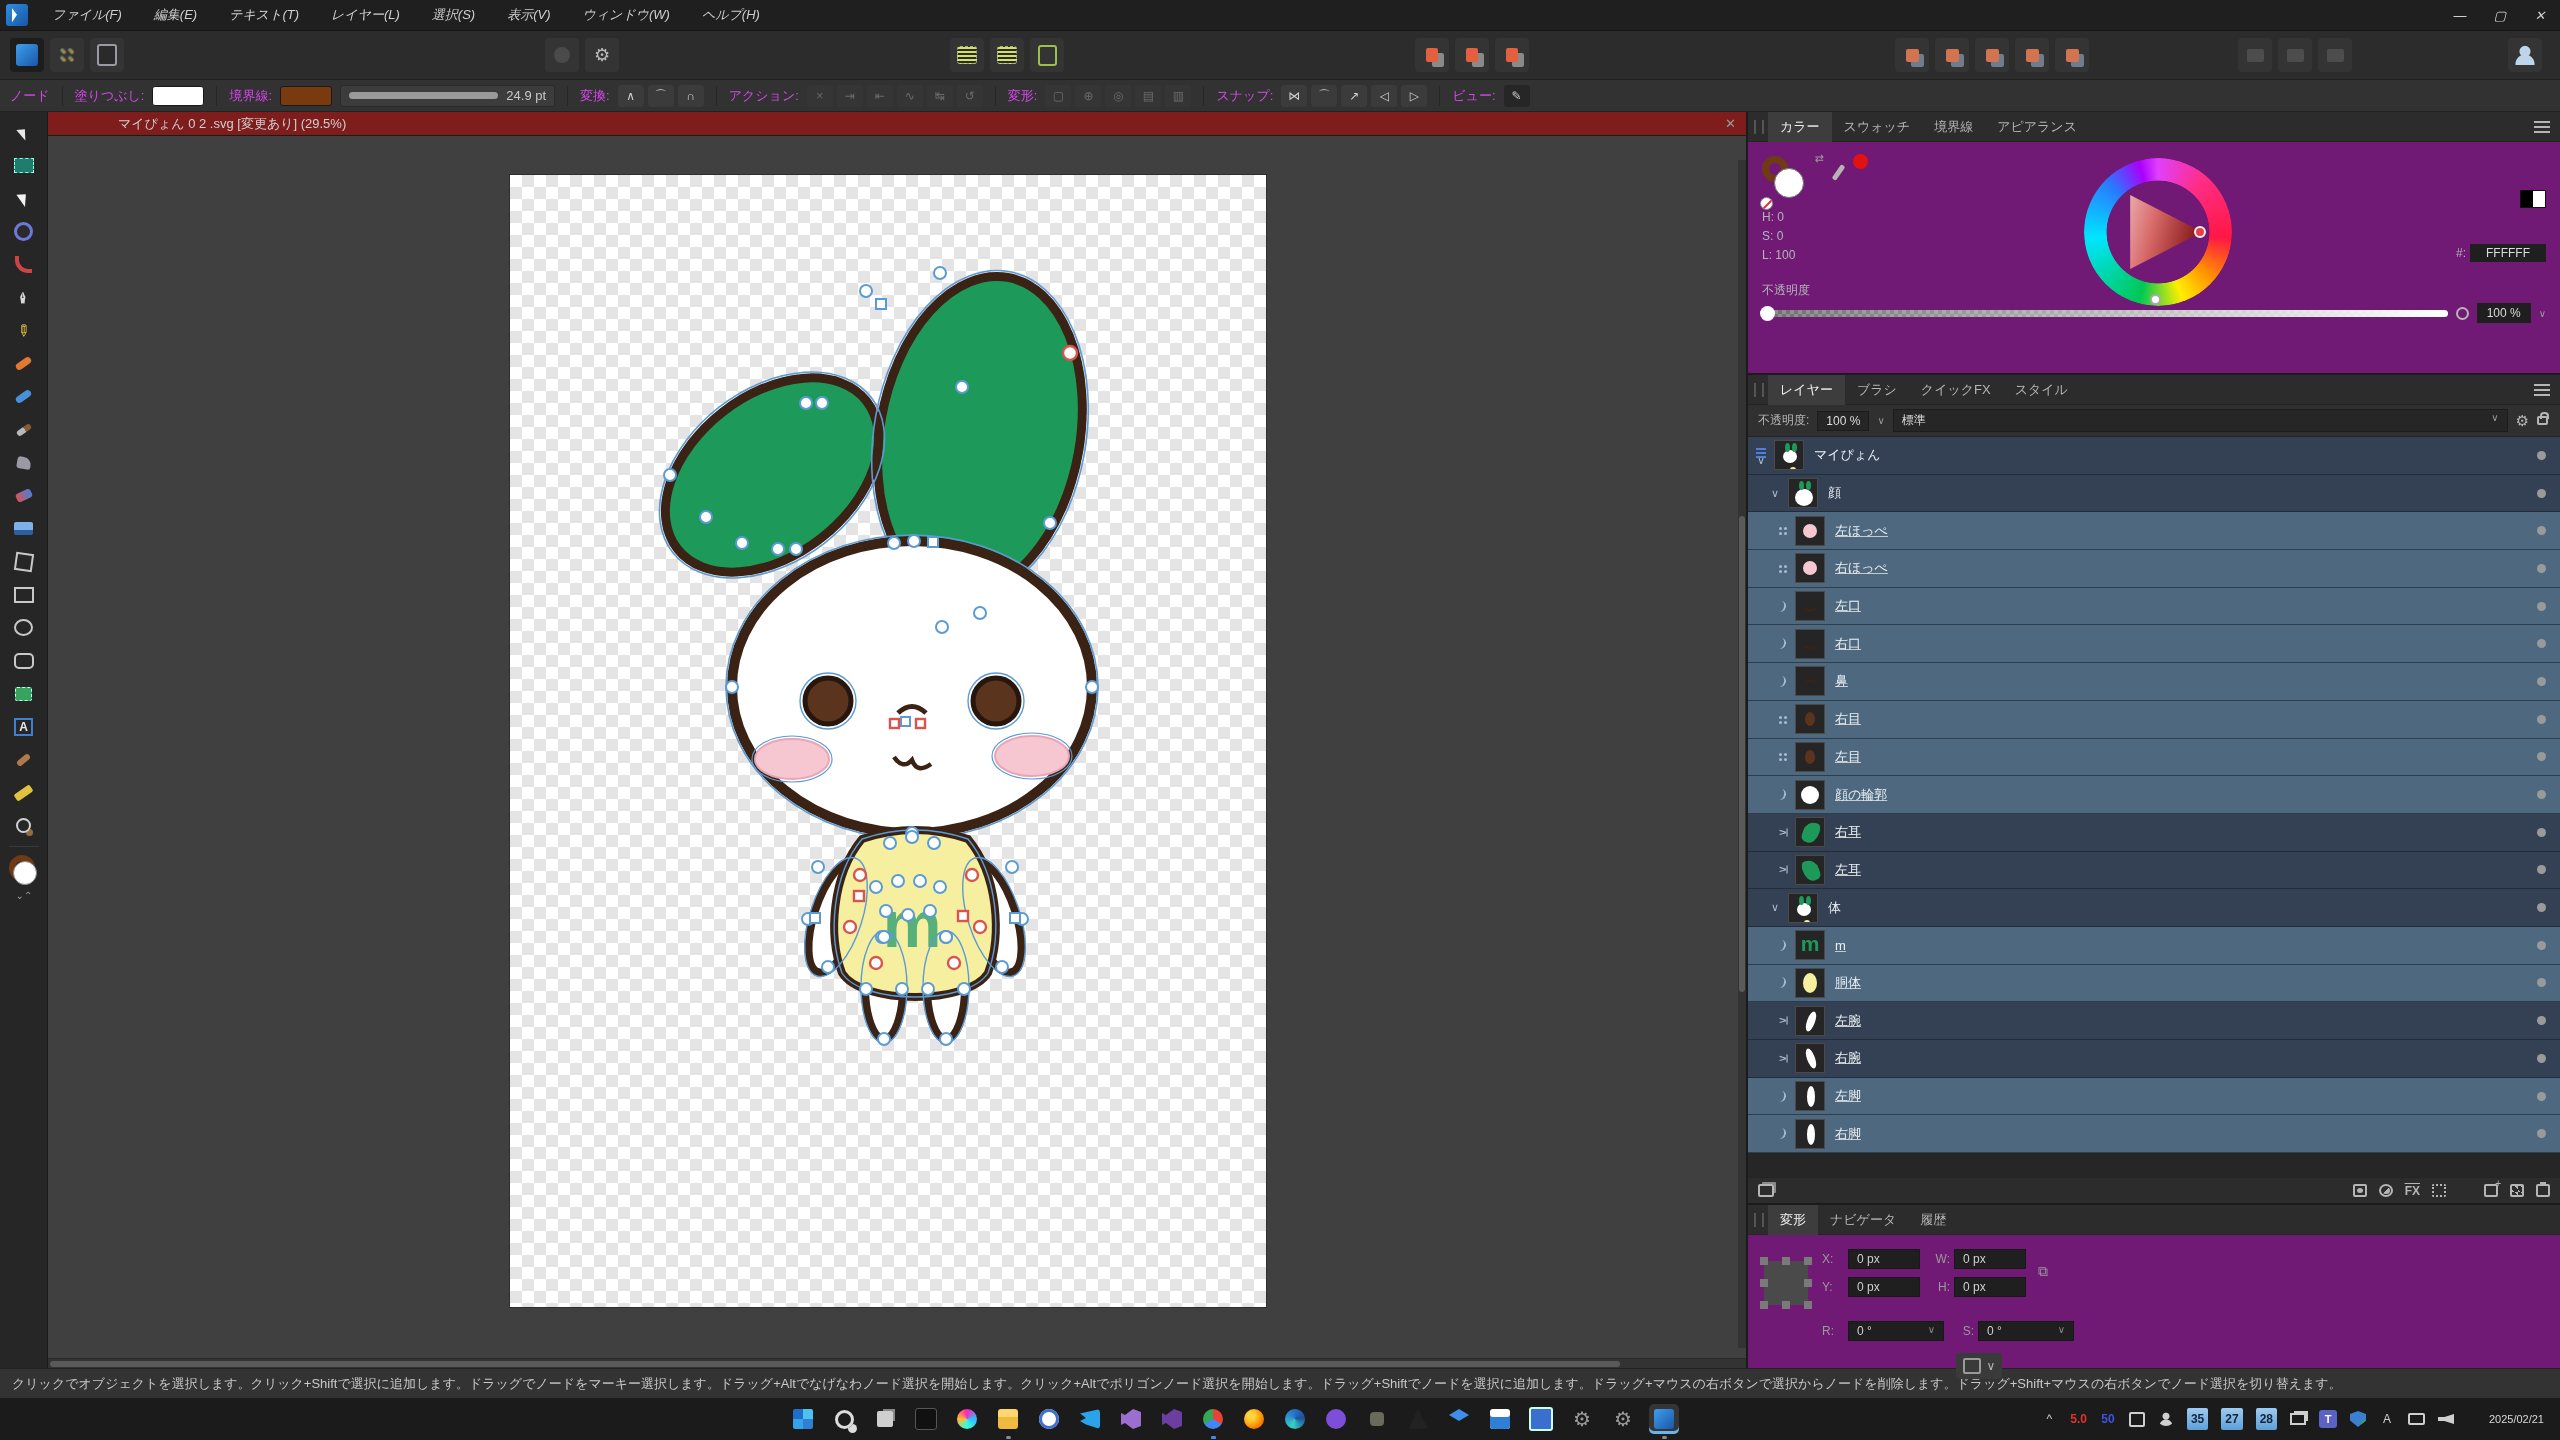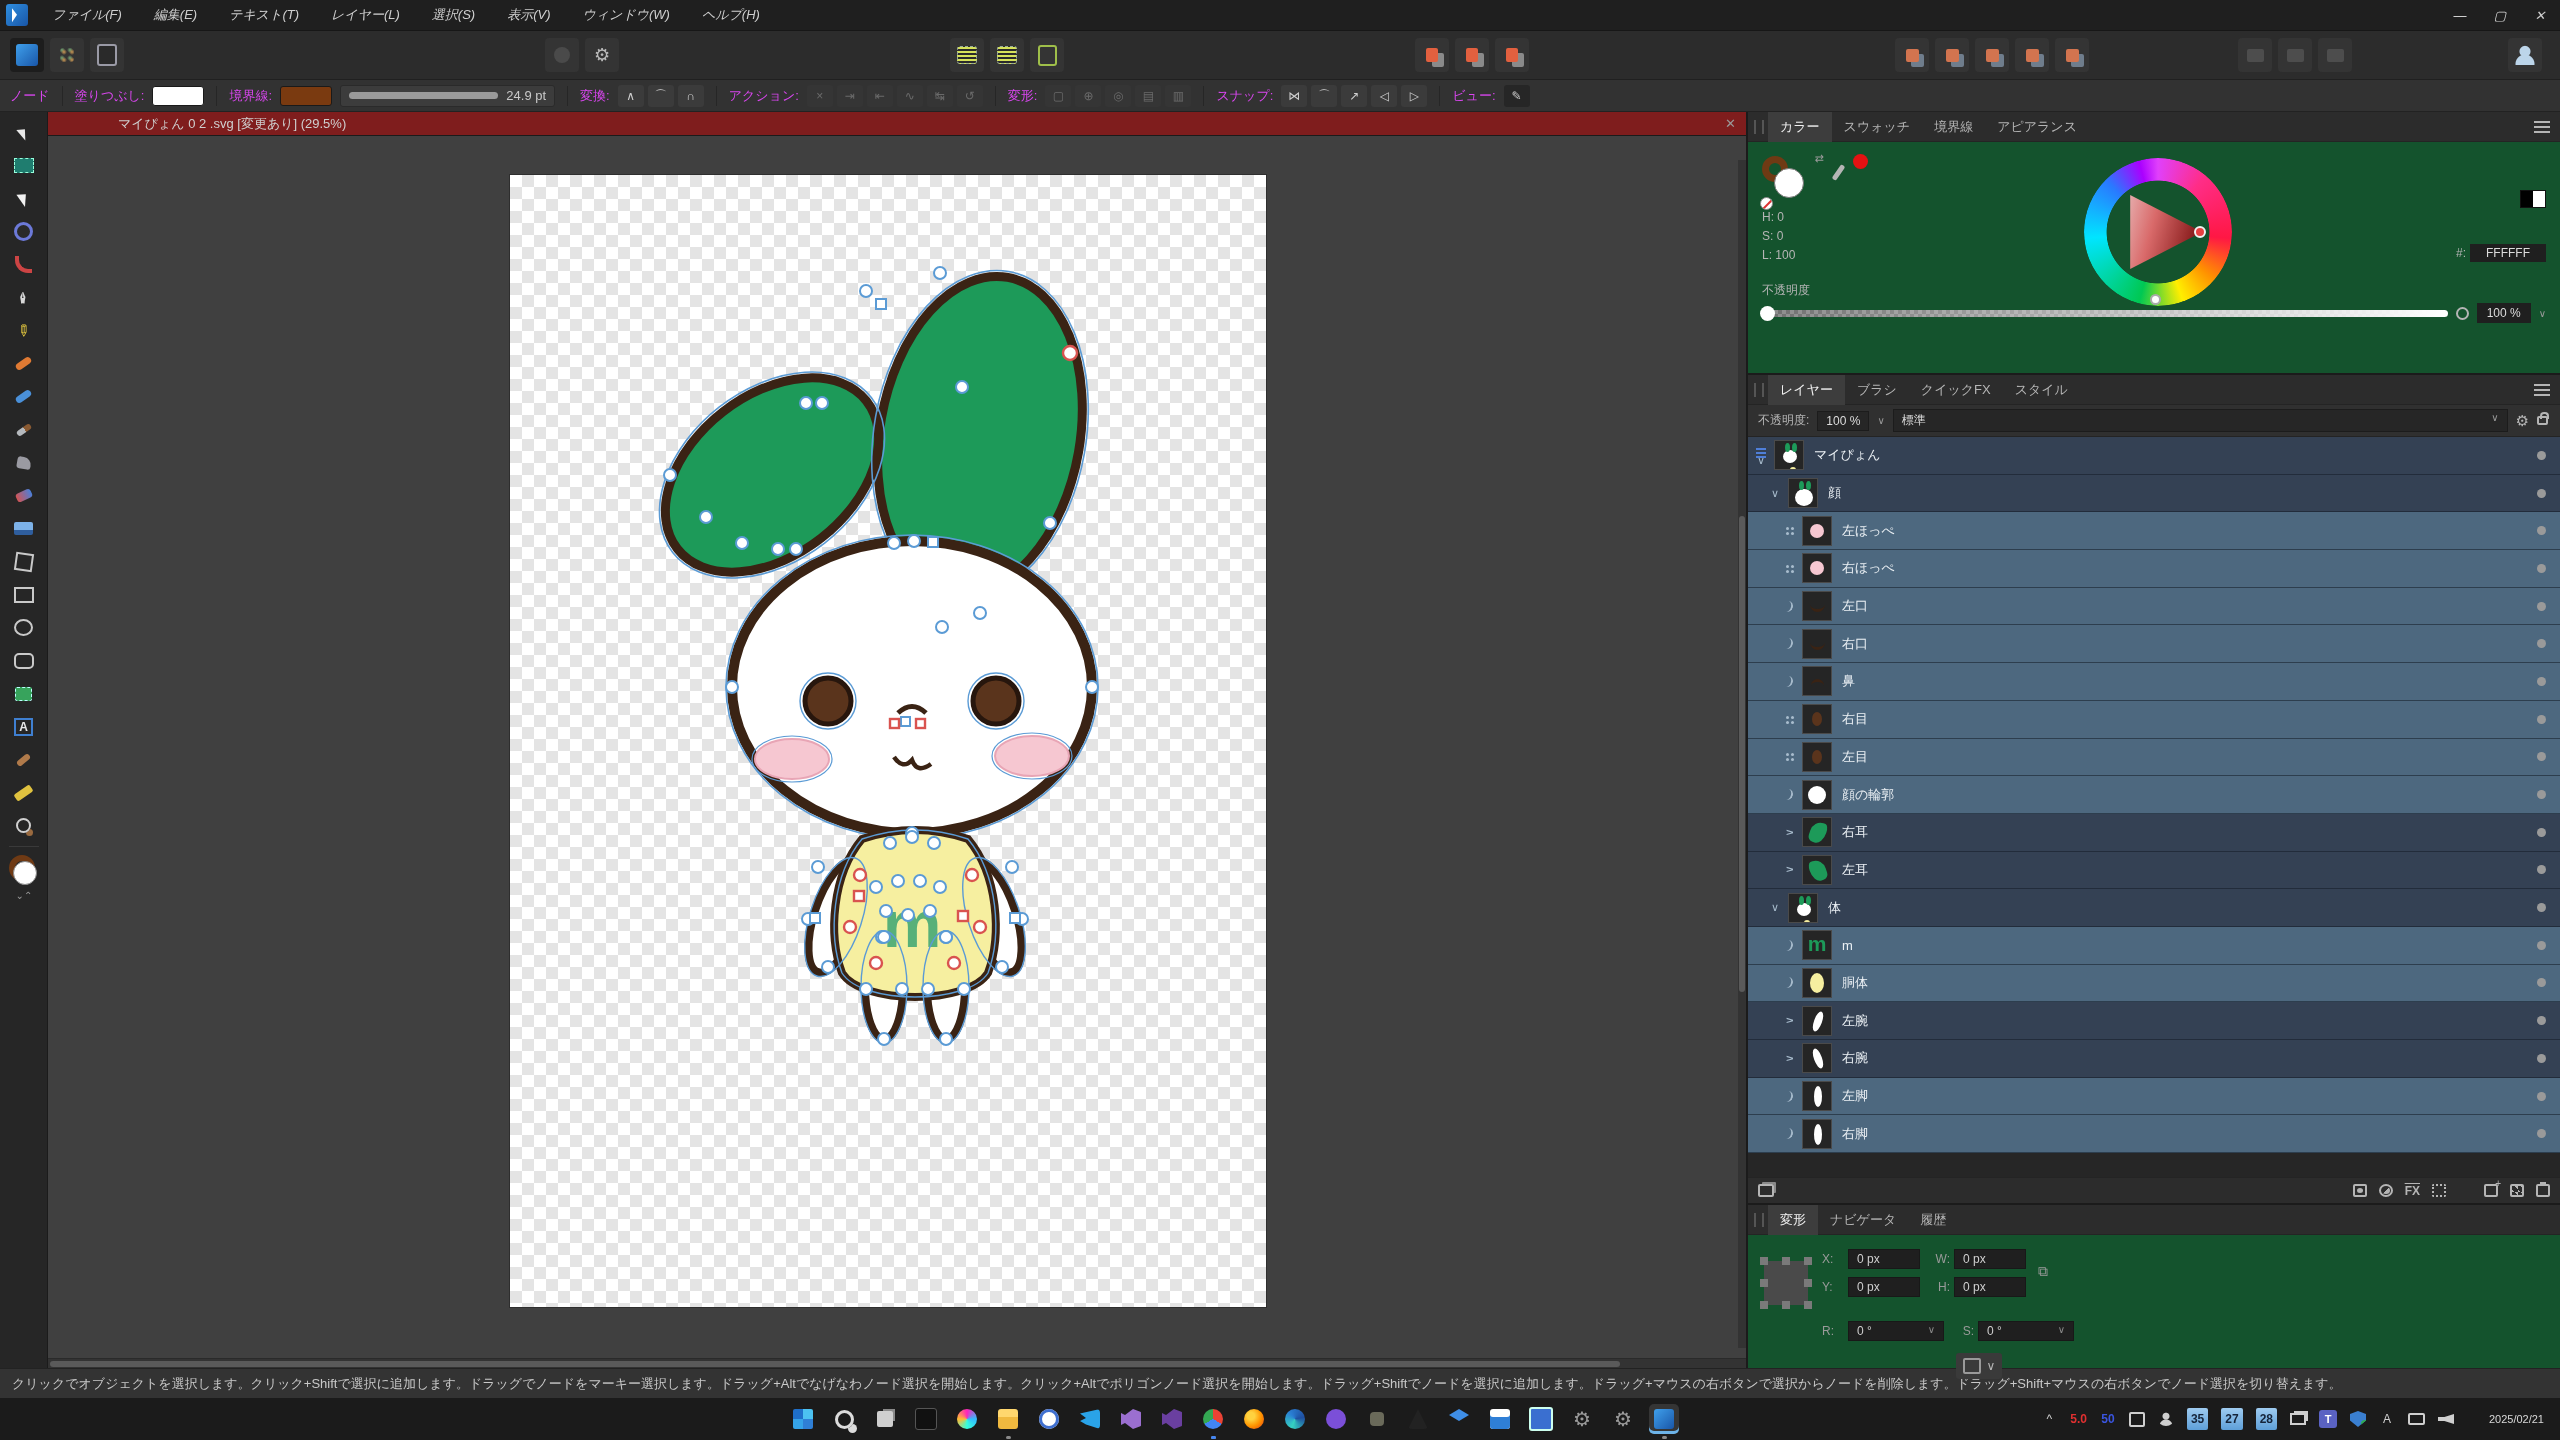--- a/index.html
+++ b/index.html
@@ -107,21 +107,21 @@
       linear-gradient(45deg,#e4e4e4 25%,#ffffff 25%,#ffffff 75%,#e4e4e4 75%);
     background-size:24px 24px; background-position:0 0,12px 12px;
     box-shadow:0 0 0 1px #2e2e2e; }
   .page svg { position:absolute; inset:0; }
   .hscroll { height:10px; background:#333; border-top:1px solid #2a2a2a; position:relative; }
   .hthumb { position:absolute; left:2px; top:2px; height:6px; width:1570px; background:#5a5a5a; border-radius:3px; }
   .vscroll { position:absolute; right:0; top:24px; bottom:10px; width:8px; background:#333; }
   .vthumb { position:absolute; left:1px; top:30%; width:6px; height:40%; background:#5a5a5a; border-radius:3px; }
 
   
-  .rightcol { width:814px; background:#14532d; border-left:2px solid #1b1b1b; display:flex; flex-direction:column; }
+  .rightcol { width:814px; background:#701a75; border-left:2px solid #1b1b1b; display:flex; flex-direction:column; }
   .ptabs { height:30px; background:#2c2c2c; border-bottom:1px solid #242424; display:flex; align-items:center; flex:none; }
   .grip { width:10px; height:14px; margin:0 4px 0 6px; border-left:2px solid #555; border-right:2px solid #555; }
   .ptab { padding:0 12px; height:30px; line-height:30px; color:#b5b5b5; }
   .ptab.active { background:#3d3d3d; color:#f0f0f0; }
   .hamburger { margin-left:auto; margin-right:10px; width:16px; height:12px;
     border-top:2px solid #b5b5b5; border-bottom:2px solid #b5b5b5; position:relative; }
   .hamburger::before { content:""; position:absolute; left:0; right:0; top:3px; height:2px; background:#b5b5b5; }
 
   
   .color-panel { height:263px; border-bottom:2px solid #1b1b1b; display:flex; flex-direction:column; }
@@ -172,21 +172,21 @@
     display:flex; }
   .lp-blend span:last-child { margin-left:auto; color:#9a9a9a; font-size:10px; }
   .lp-gear { color:#b5b5b5; font-size:15px; }
   .lp-lock { width:11px; height:9px; border:2px solid #b5b5b5; border-radius:2px; position:relative; margin-right:2px; }
   .lp-lock::before { content:""; position:absolute; left:1px; top:-6px; width:5px; height:5px; border:2px solid #b5b5b5;
     border-bottom:none; border-radius:4px 4px 0 0; }
   .lp-list { flex:1; background:#262626; overflow:hidden; }
   .layer-row { height:37.7px; display:flex; align-items:center; border-bottom:1px solid rgba(20,28,38,.55); }
   .row-light { background:#4d687f; }
   .row-dark { background:#344154; }
-  .ind-1 { padding-left:14px; } .ind-2 { padding-left:28px; }
+  .ind-1 { padding-left:14px; } .ind-2 { padding-left:21px;text-decoration:underline; }
   .lr-gutter { width:26px; flex:none; display:flex; align-items:center; justify-content:center; color:#a8bccd; font-size:11px; position:relative; }
   .g-down::before { content:"∨"; }
   .g-right::before { content:"∨"; display:inline-block; transform:rotate(-90deg); }
   .g-root::before { content:"∨"; margin-top:10px; }
   .g-root::after { content:""; position:absolute; left:8px; top:4px; width:10px; height:2px; background:#4f7fd9;
     box-shadow:0 4px 0 #4f7fd9, 0 8px 0 #4f7fd9; }
   .g-dots::before { content:""; width:3px; height:3px; background:#a8bccd; border-radius:50%;
     box-shadow:5px 0 0 #a8bccd, 0 5px 0 #a8bccd, 5px 5px 0 #a8bccd; margin:-4px 0 0 -4px; }
   .g-curve::before { content:""; width:6px; height:11px; border-right:2px solid #a8bccd; border-radius:0 7px 7px 0; transform:rotate(12deg); }
   .lr-thumb { width:30px; height:30px; background:#252525; border:1px solid #4a4a4a; flex:none; position:relative; overflow:hidden; margin-right:10px; }

